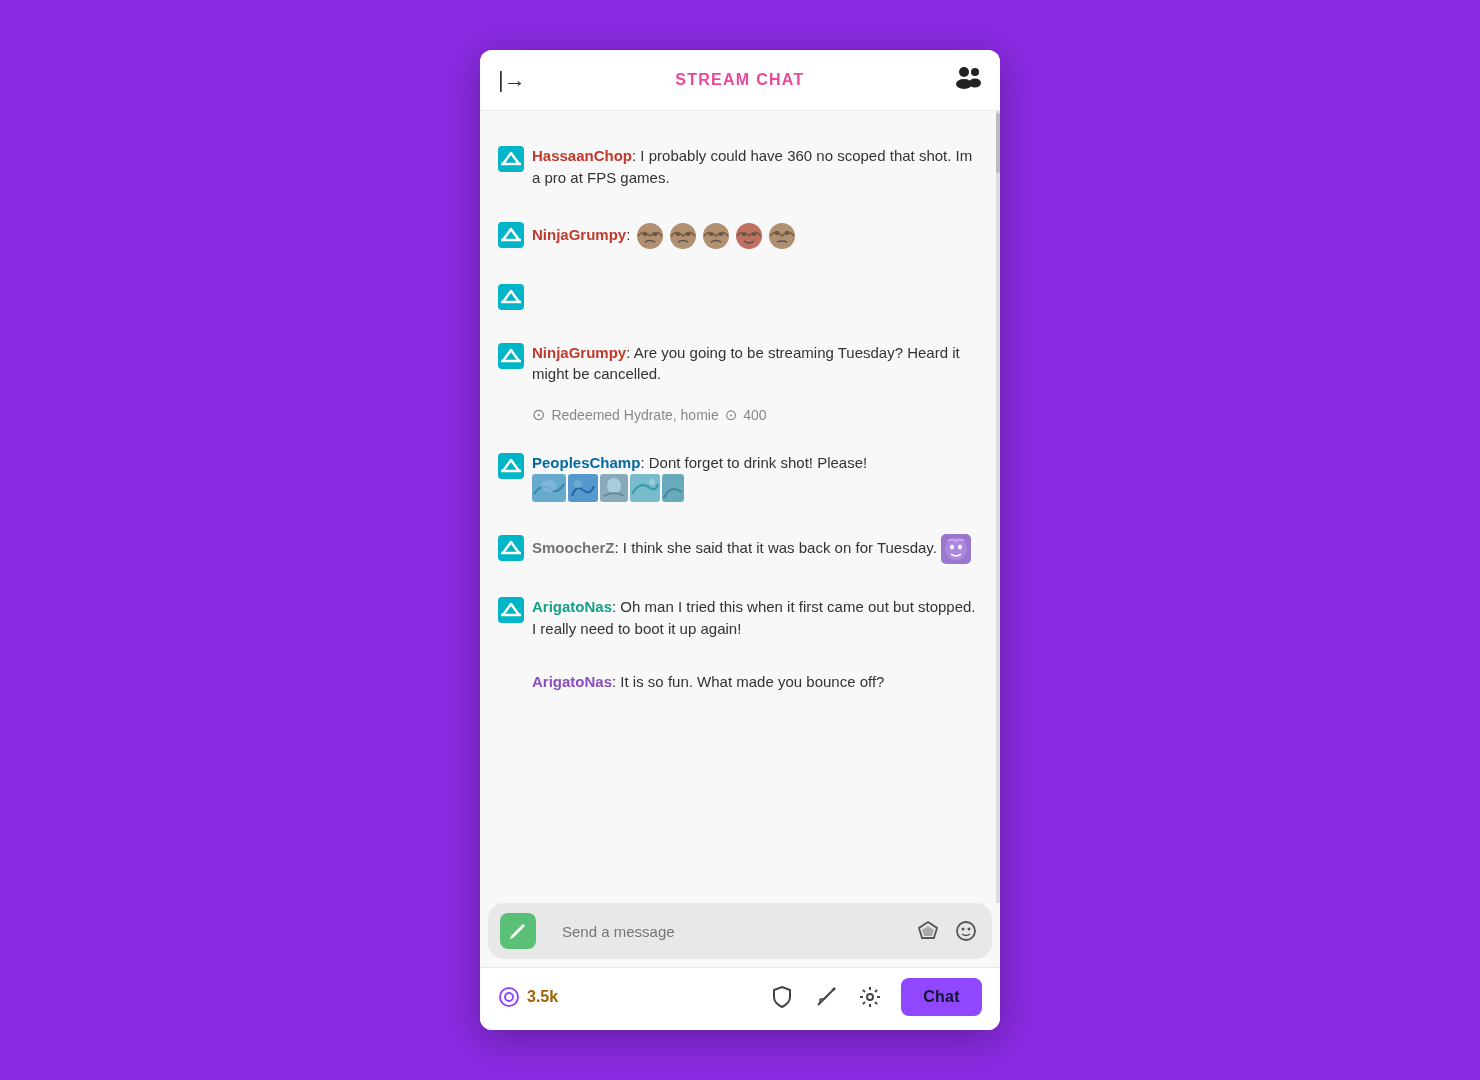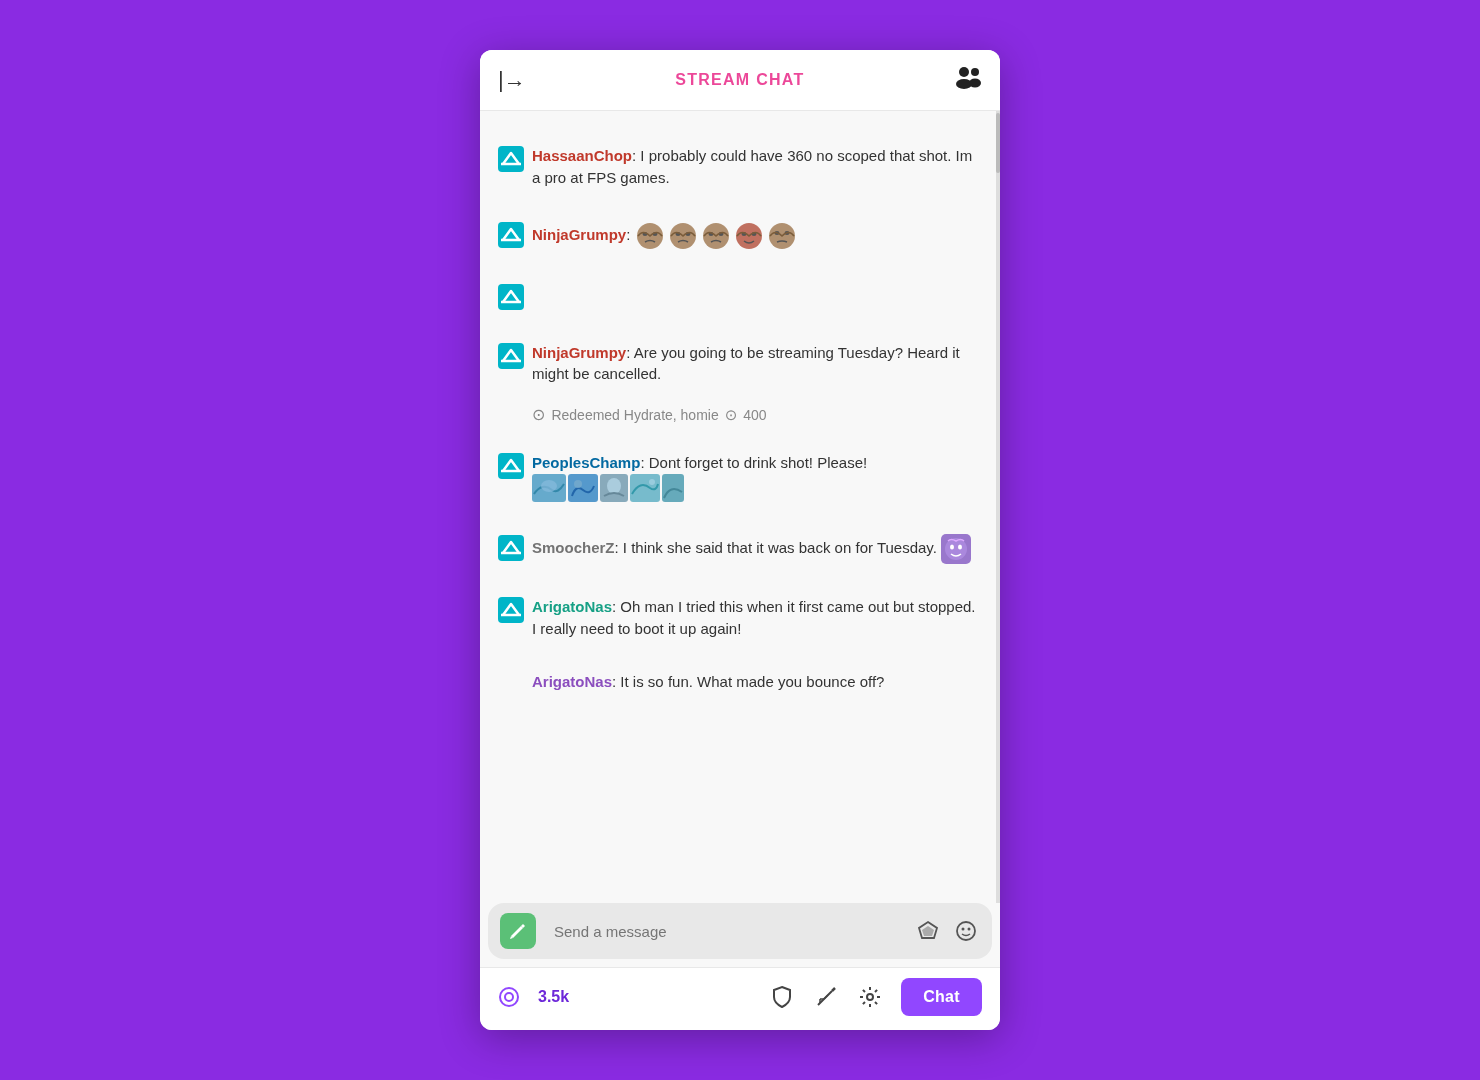--- a/index.html
+++ b/index.html
@@ -121,21 +121,21 @@
     .redeemed-clock {
       font-size: 16px;
     }
 
     
     .input-area {
       background: #e8e8e8;
       padding: 10px 12px;
       display: flex;
       align-items: center;
-      gap: 18px;
+      gap: 26px;
       flex-shrink: 0;
       margin: 0 8px 8px 8px;
       border-radius: 16px;
     }
 
     .input-pencil-btn {
       width: 36px;
       height: 36px;
       background: #5bc077;
       border-radius: 8px;
@@ -185,24 +185,24 @@
       display: flex;
       align-items: center;
       justify-content: space-between;
       border-top: 1px solid #e8e8e8;
       flex-shrink: 0;
     }
 
     .viewer-count {
       display: flex;
       align-items: center;
-      gap: 18px;
+      gap: 7px;
       font-size: 16px;
       font-weight: 600;
-      color: #6d28d9;
+      color: #a16207;
     }
 
     .viewer-circle {
       width: 22px;
       height: 22px;
     }
 
     .bottom-icons {
       display: flex;
       align-items: center;
@@ -214,21 +214,21 @@
       height: 26px;
       display: flex;
       align-items: center;
       justify-content: center;
       cursor: pointer;
       color: #444;
     }
 
     .chat-button {
       background: #9147FF;
-      color: #ffffff;
+      color: #0f172a;
       border: none;
       border-radius: 8px;
       padding: 10px 22px;
       font-size: 16px;
       font-weight: 700;
       cursor: pointer;
       letter-spacing: 0.02em;
     }
 
     .messages-wrapper {

